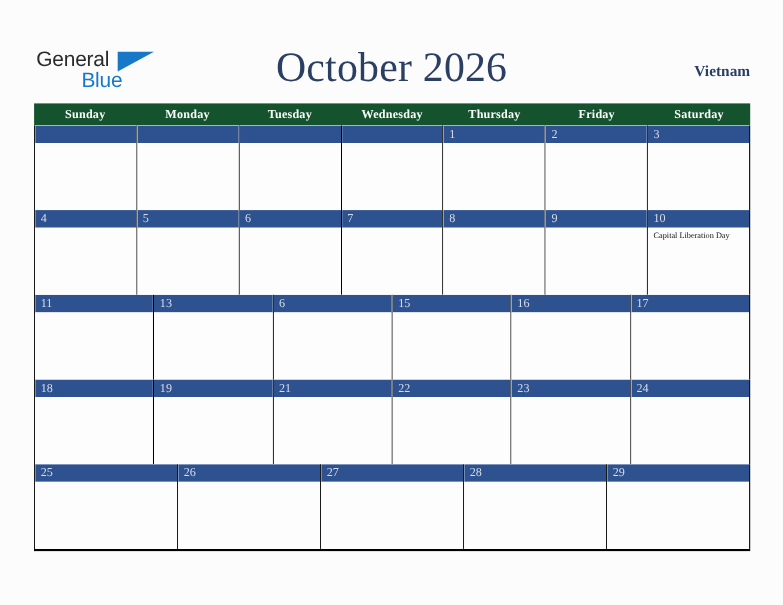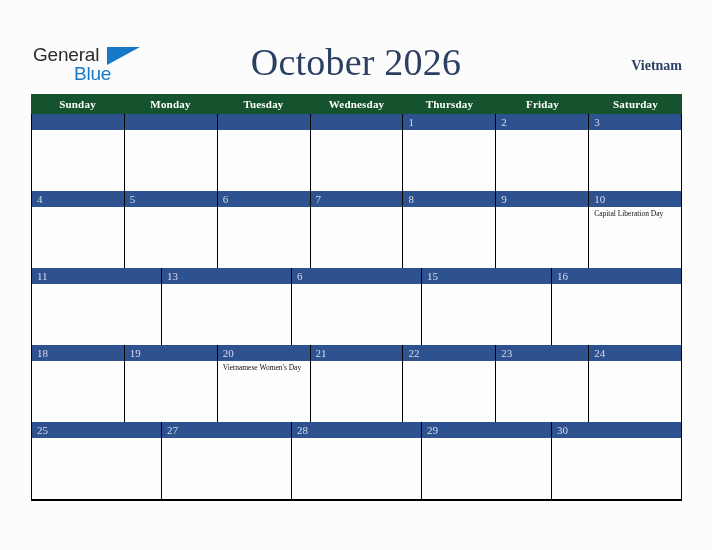--- a/index.html
+++ b/index.html
@@ -341,20 +341,28 @@
             </div>
         </div>
         <div class="day-cell">
           <div class="daynum-bar">
               <span class="daynum">16</span>
             </div>
           <div class="day-body">
               <div class="holiday"></div>
             </div>
         </div>
+        <div class="day-cell">
+          <div class="daynum-bar">
+              <span class="daynum">17</span>
+            </div>
+          <div class="day-body">
+              <div class="holiday"></div>
+            </div>
+        </div>
       </div>
 
       <div class="week-row">
         <div class="day-cell">
           <div class="daynum-bar">
               <span class="daynum">18</span>
             </div>
           <div class="day-body">
               <div class="holiday"></div>
             </div>
@@ -362,28 +370,20 @@
         <div class="day-cell">
           <div class="daynum-bar">
               <span class="daynum">19</span>
             </div>
           <div class="day-body">
               <div class="holiday"></div>
             </div>
         </div>
         <div class="day-cell">
           <div class="daynum-bar">
-              <span class="daynum">20</span>
-            </div>
-          <div class="day-body">
-              <div class="holiday">Vietnamese Women's Day</div>
-            </div>
-        </div>
-        <div class="day-cell">
-          <div class="daynum-bar">
               <span class="daynum">21</span>
             </div>
           <div class="day-body">
               <div class="holiday"></div>
             </div>
         </div>
         <div class="day-cell">
           <div class="daynum-bar">
               <span class="daynum">22</span>
             </div>
@@ -413,45 +413,45 @@
         <div class="day-cell">
           <div class="daynum-bar">
               <span class="daynum">25</span>
             </div>
           <div class="day-body">
               <div class="holiday"></div>
             </div>
         </div>
         <div class="day-cell">
           <div class="daynum-bar">
+              <span class="daynum">26</span>
+            </div>
+          <div class="day-body">
+              <div class="holiday"></div>
+            </div>
+        </div>
+        <div class="day-cell">
+          <div class="daynum-bar">
               <span class="daynum">27</span>
             </div>
           <div class="day-body">
               <div class="holiday"></div>
             </div>
         </div>
         <div class="day-cell">
           <div class="daynum-bar">
               <span class="daynum">28</span>
             </div>
           <div class="day-body">
               <div class="holiday"></div>
             </div>
         </div>
         <div class="day-cell">
           <div class="daynum-bar">
               <span class="daynum">29</span>
-            </div>
-          <div class="day-body">
-              <div class="holiday"></div>
-            </div>
-        </div>
-        <div class="day-cell">
-          <div class="daynum-bar">
-              <span class="daynum">30</span>
             </div>
           <div class="day-body">
               <div class="holiday"></div>
             </div>
         </div>
       </div>
 
     </div>
   </div>
 </div>

